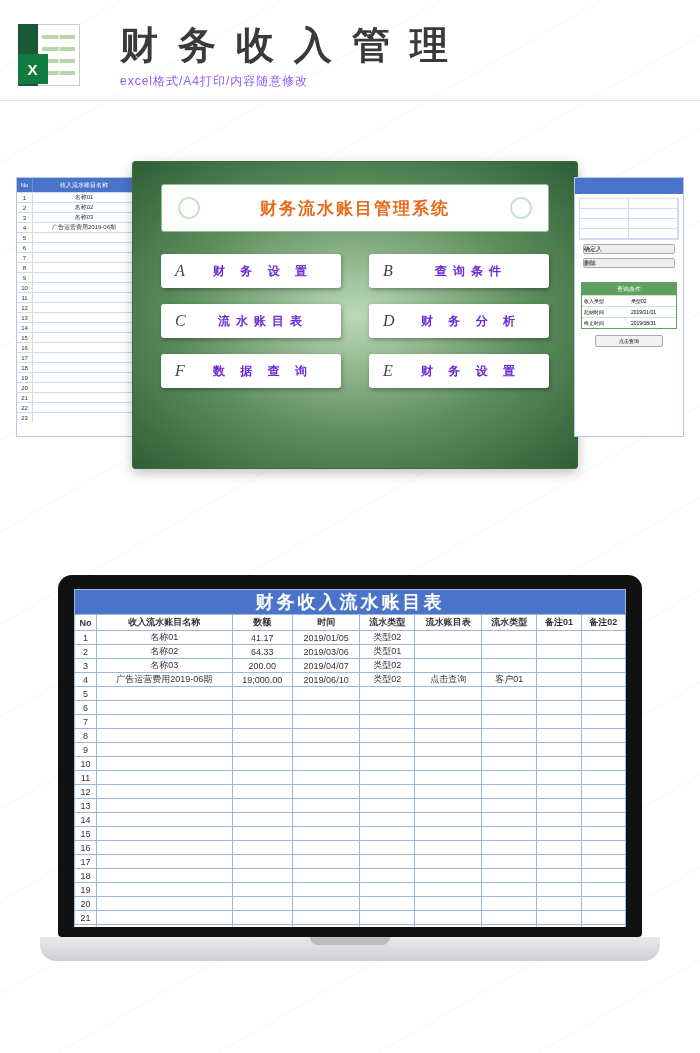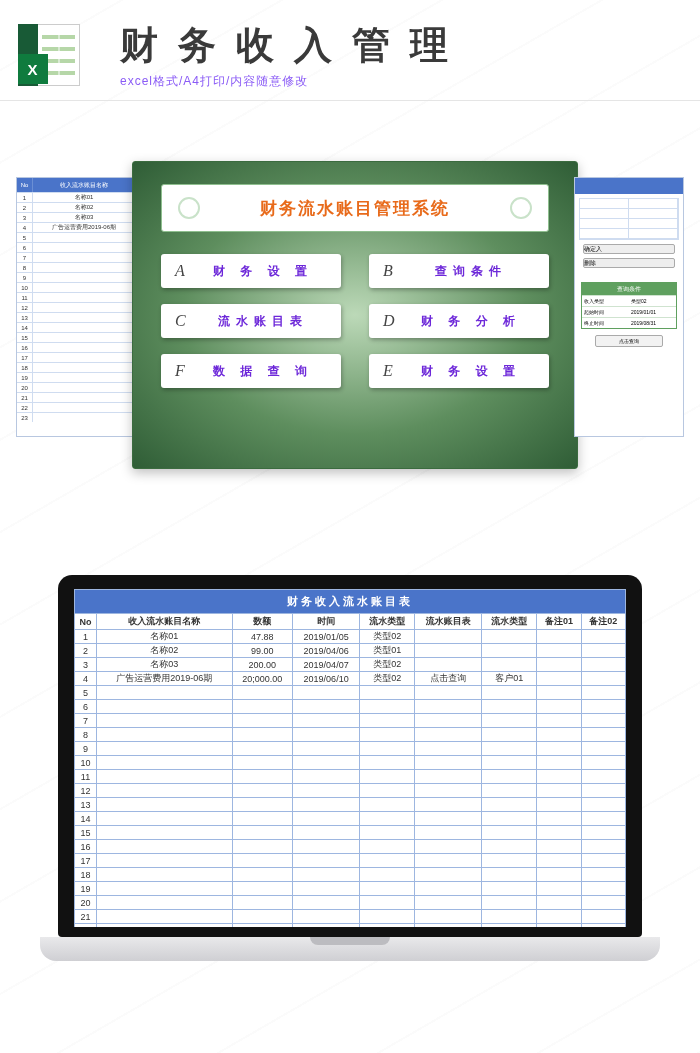--- a/index.html
+++ b/index.html
@@ -142,21 +142,21 @@
     background:linear-gradient(#e9e9eb,#cfcfd3);
     border-radius:0 0 16px 16px;
   }
   .lap-notch{
     position:absolute; left:50%; transform:translateX(-50%);
     bottom:30px; width:80px;height:8px;background:#bcbcc0;border-radius:0 0 8px 8px;
   }
 
   .bigtable { width:100%; font-size:9px; color:#333; border-collapse:collapse; }
   .bigtable .titlebar td{
-    background:#4a74c9;color:#fff;text-align:center;height:24px;font-size:11px;font-weight:600;letter-spacing:3px;
+    background:#4a74c9;color:#fff;text-align:center;height:24px;font-size:18px;font-weight:600;letter-spacing:3px;
   }
   .bigtable th{
     background:#fff;border:1px solid #9db6e0;height:16px;font-weight:600;white-space:nowrap;padding:0 2px;
   }
   .bigtable td{
     border:1px solid #9db6e0;height:14px;text-align:center;white-space:nowrap;overflow:hidden;padding:0 2px;
   }
   .bigtable td.no{width:22px;}
 </style>
 </head>
@@ -392,54 +392,54 @@
               <th>流水账目表</th>
               <th>流水类型</th>
               <th>备注01</th>
               <th>备注02</th>
             </tr>
         </tbody>
           <tbody id="bt-body">
             <tr>
               <td class="no">1</td>
               <td>名称01</td>
-              <td>47.88</td>
+              <td>41.17</td>
               <td>2019/01/05</td>
               <td>类型02</td>
               <td></td>
               <td></td>
               <td></td>
               <td></td>
             </tr>
             <tr>
               <td class="no">2</td>
               <td>名称02</td>
-              <td>99.00</td>
-              <td>2019/04/06</td>
+              <td>64.33</td>
+              <td>2019/03/06</td>
               <td>类型01</td>
               <td></td>
               <td></td>
               <td></td>
               <td></td>
             </tr>
             <tr>
               <td class="no">3</td>
               <td>名称03</td>
               <td>200.00</td>
               <td>2019/04/07</td>
               <td>类型02</td>
               <td></td>
               <td></td>
               <td></td>
               <td></td>
             </tr>
             <tr>
               <td class="no">4</td>
               <td>广告运营费用2019-06期</td>
-              <td>20;000.00</td>
+              <td>19;000.00</td>
               <td>2019/06/10</td>
               <td>类型02</td>
               <td>点击查询</td>
               <td>客户01</td>
               <td></td>
               <td></td>
             </tr>
             <tr>
               <td class="no">5</td>
               <td></td>

